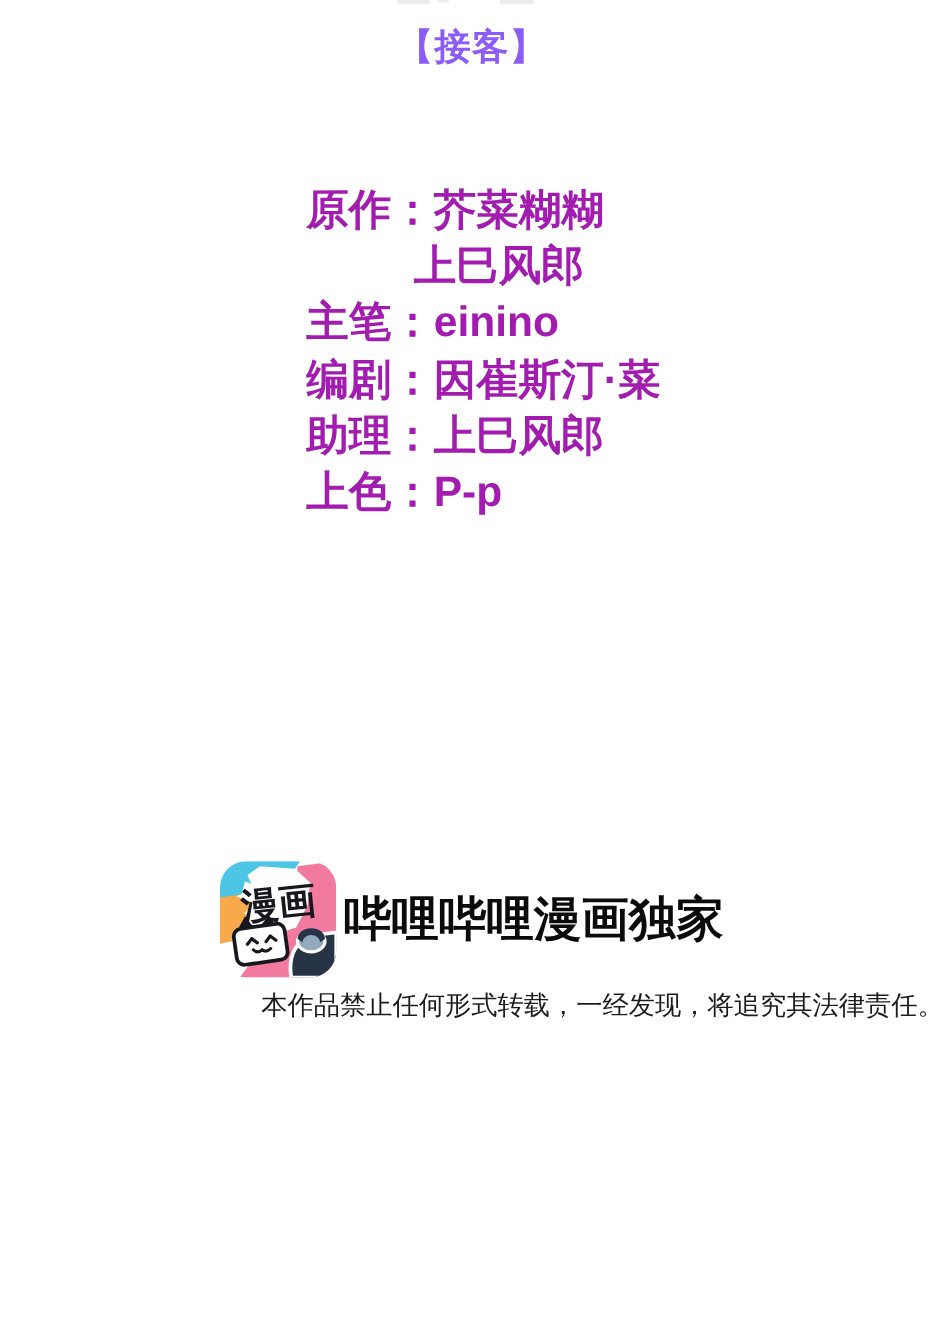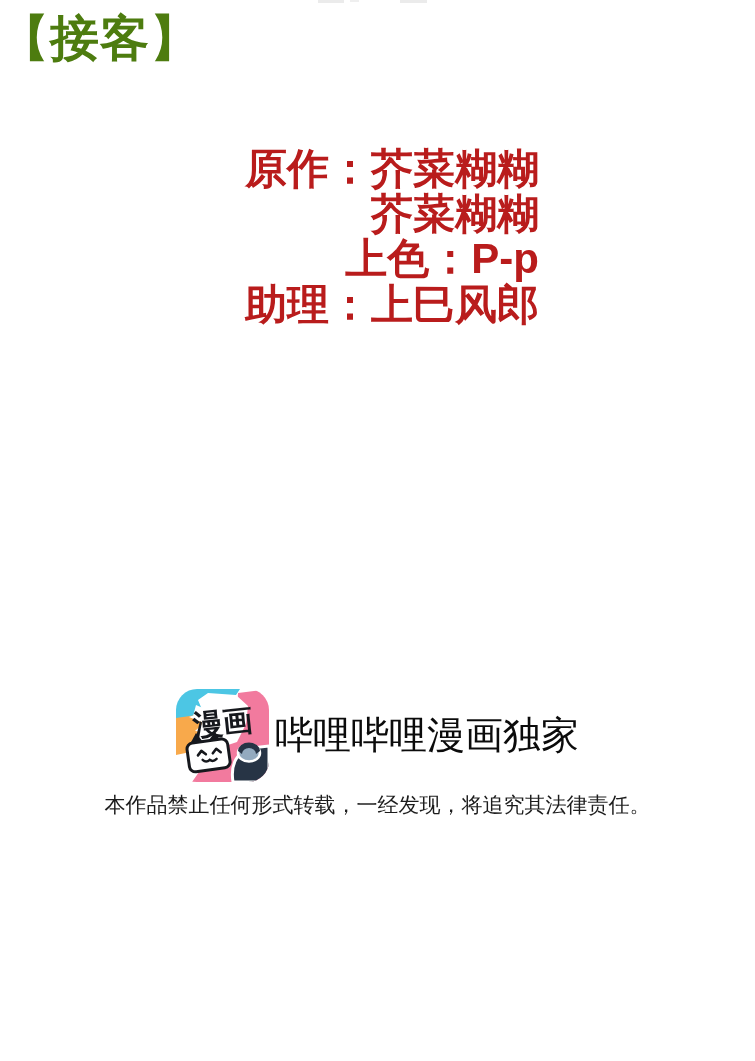--- a/index.html
+++ b/index.html
@@ -12,55 +12,54 @@
     color:#111111;
   }
   
   .remnant{position:absolute;top:0;height:3px;background:#ebebeb;}
   .remnant.r1{left:318px;width:26px;}
   .remnant.r2{left:350px;width:9px;height:2px;background:#efefef;}
   .remnant.r3{left:400px;width:27px;}
 
   .title{
     position:absolute;top:14px;left:0;width:100%;
-    text-align:left;
-    font-size:49px;line-height:48px;
+    text-align:center;
+    font-size:29px;line-height:48px;
     font-weight:700;
     letter-spacing:1px;
-    color:#4d7c0f;
+    color:#8b5cf6;
     white-space:nowrap;
   }
 
   .credits{
     position:absolute;left:245px;top:146px;
-    font-size:42px;line-height:45.2px;
+    font-size:34px;line-height:45.2px;
     font-weight:600;
-    color:#b91c1c;
+    color:#a21caf;
     white-space:nowrap;
-    text-align:right;
   }
   .credit-line.indent{padding-left:86px;}
 
   .brand-row{
     position:absolute;top:689px;left:0;width:100%;
     display:flex;align-items:center;justify-content:center;
     gap:6px;
   }
   .logo-wrap{width:93px;height:93px;flex:0 0 auto;}
   .brand-text{
     font-size:38px;
-    font-weight:400;
+    font-weight:700;
     color:#0b0b0b;
     letter-spacing:0px;
     white-space:nowrap;
   }
 
   .disclaimer{
     position:absolute;top:791px;left:0;width:100%;
-    text-align:center;
+    text-align:right;
     font-size:21px;line-height:27px;
     font-weight:500;
     color:#1c1c1c;
     white-space:nowrap;
   }
 </style>
 </head>
 <body>
 
 <div class="page">
@@ -68,28 +67,30 @@
   <span class="remnant r1"></span>
   <span class="remnant r2"></span>
   <span class="remnant r3"></span>
 
   <div class="title">【接客】</div>
 
   <div class="credits">
 
       <div class="credit-line">原作：芥菜糊糊</div>
 
-      <div class="credit-line indent">芥菜糊糊</div>
+      <div class="credit-line indent">上巳风郎</div>
 
 
+      <div class="credit-line">主笔：einino</div>
 
+      <div class="credit-line">编剧：因崔斯汀·菜</div>
+
+      <div class="credit-line">助理：上巳风郎</div>
 
       <div class="credit-line">上色：P-p</div>
-
-      <div class="credit-line">助理：上巳风郎</div>
 
 
 
     </div>
 
   <div class="brand-row">
     <div class="logo-wrap">
       <svg width="93" height="93" viewBox="0 0 93 93" xmlns="http://www.w3.org/2000/svg">
         <defs>
           <clipPath id="iconClip">

